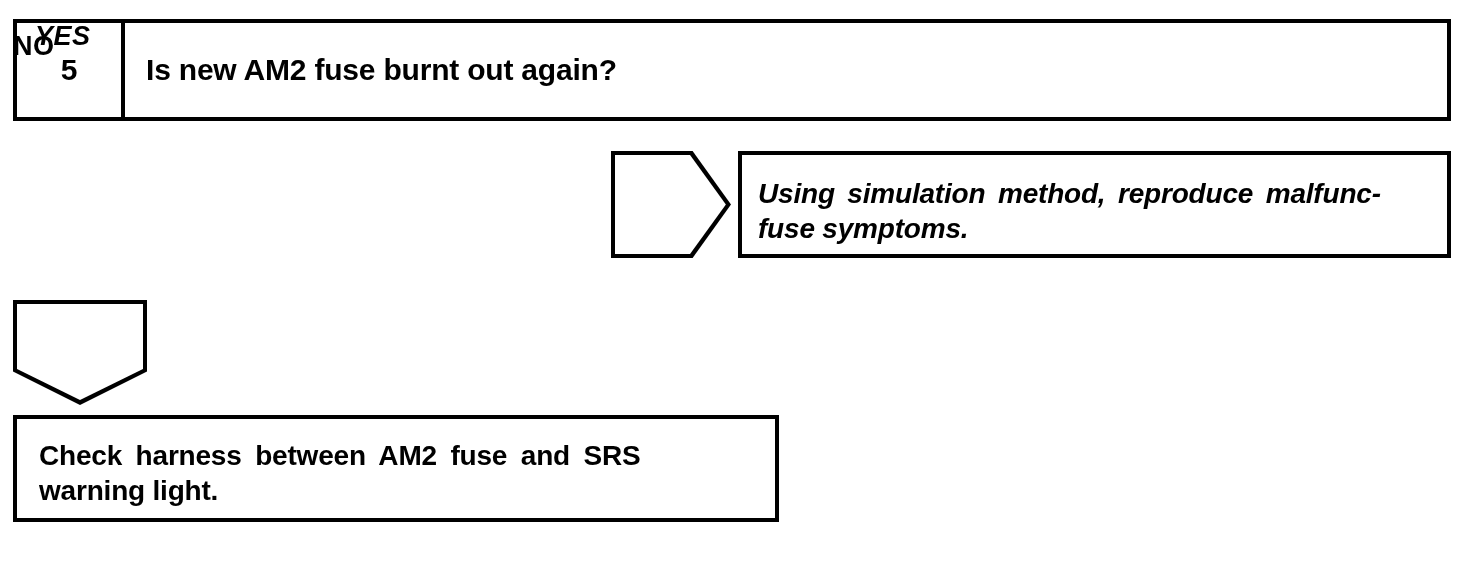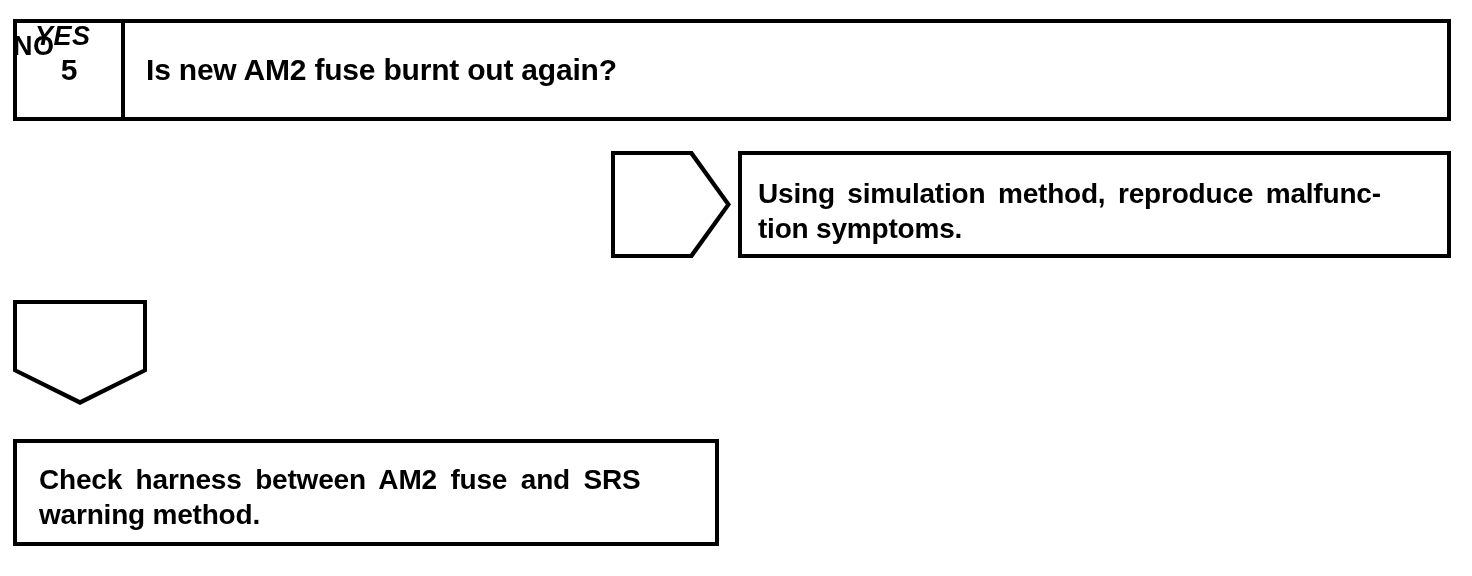--- a/index.html
+++ b/index.html
@@ -133,38 +133,39 @@
     top: 23px;
     font-style: italic;
   }
 
   
   #no-action-box {
     left: 738px;
     top: 151px;
     width: 713px;
     height: 107px;
+    font-style: italic;
   }
   .action-text {
     position: absolute;
     font-size: 28px;
     font-weight: bold;
     color: #000000;
     line-height: 35px;
     letter-spacing: -0.2px;
     white-space: nowrap;
   }
   #no-action-line-1 { left: 16px; top: 21px; word-spacing: 5px; }
   #no-action-line-2 { left: 16px; top: 56px; }
 
   
   #yes-action-box {
     left: 13px;
-    top: 439px;
-    width: 706px;
+    top: 415px;
+    width: 766px;
     height: 107px;
   }
   #yes-action-line-1 { left: 22px; top: 19px; word-spacing: 6px; }
   #yes-action-line-2 { left: 22px; top: 54px; }
 </style>
 </head>
 <body>
 
 <div id="page">
 
@@ -177,26 +178,26 @@
     </div>
   </div>
 
   <div class="arrow" id="no-arrow">
     <div class="arrow-inner" id="no-arrow-inner"></div>
   </div>
   <span class="arrow-label" id="no-arrow-label">NO</span>
 
   <div class="box" id="no-action-box">
     <span class="action-text" id="no-action-line-1">Using simulation method, reproduce malfunc-</span>
-    <span class="action-text" id="no-action-line-2">tion symptoms.</span>
+    <span class="action-text" id="no-action-line-2">fuse symptoms.</span>
   </div>
 
   <div class="arrow" id="yes-arrow">
     <div class="arrow-inner" id="yes-arrow-inner"></div>
   </div>
   <span class="arrow-label" id="yes-arrow-label">YES</span>
 
   <div class="box" id="yes-action-box">
     <span class="action-text" id="yes-action-line-1">Check harness between AM2 fuse and SRS</span>
-    <span class="action-text" id="yes-action-line-2">warning method.</span>
+    <span class="action-text" id="yes-action-line-2">warning light.</span>
   </div>
 
 </div>
 
 </body></html>

